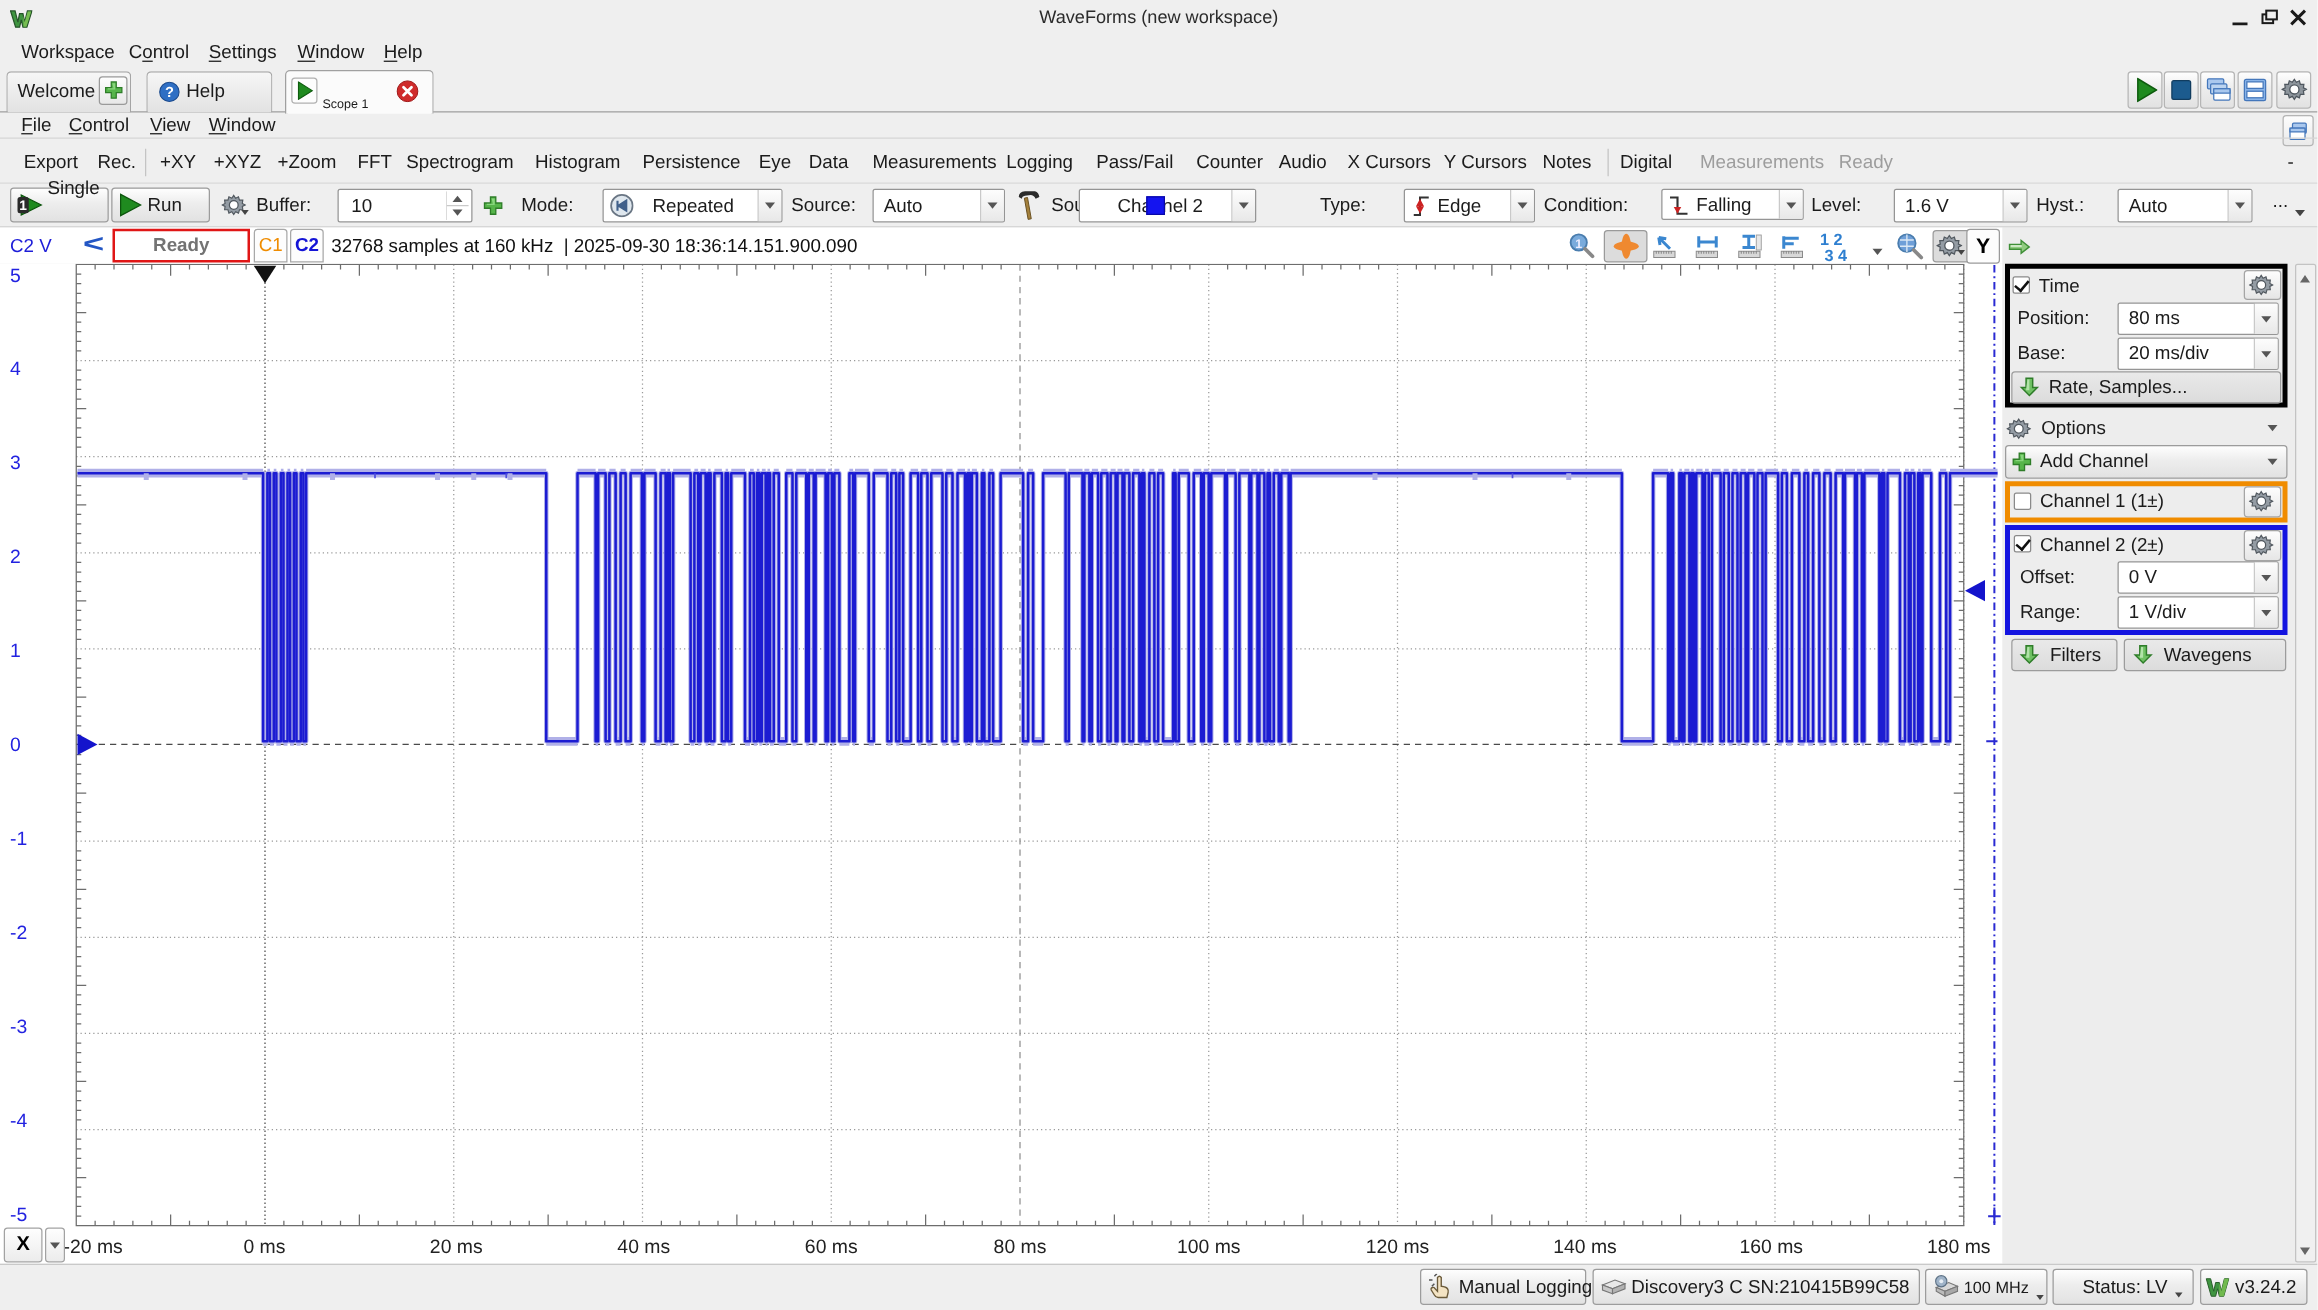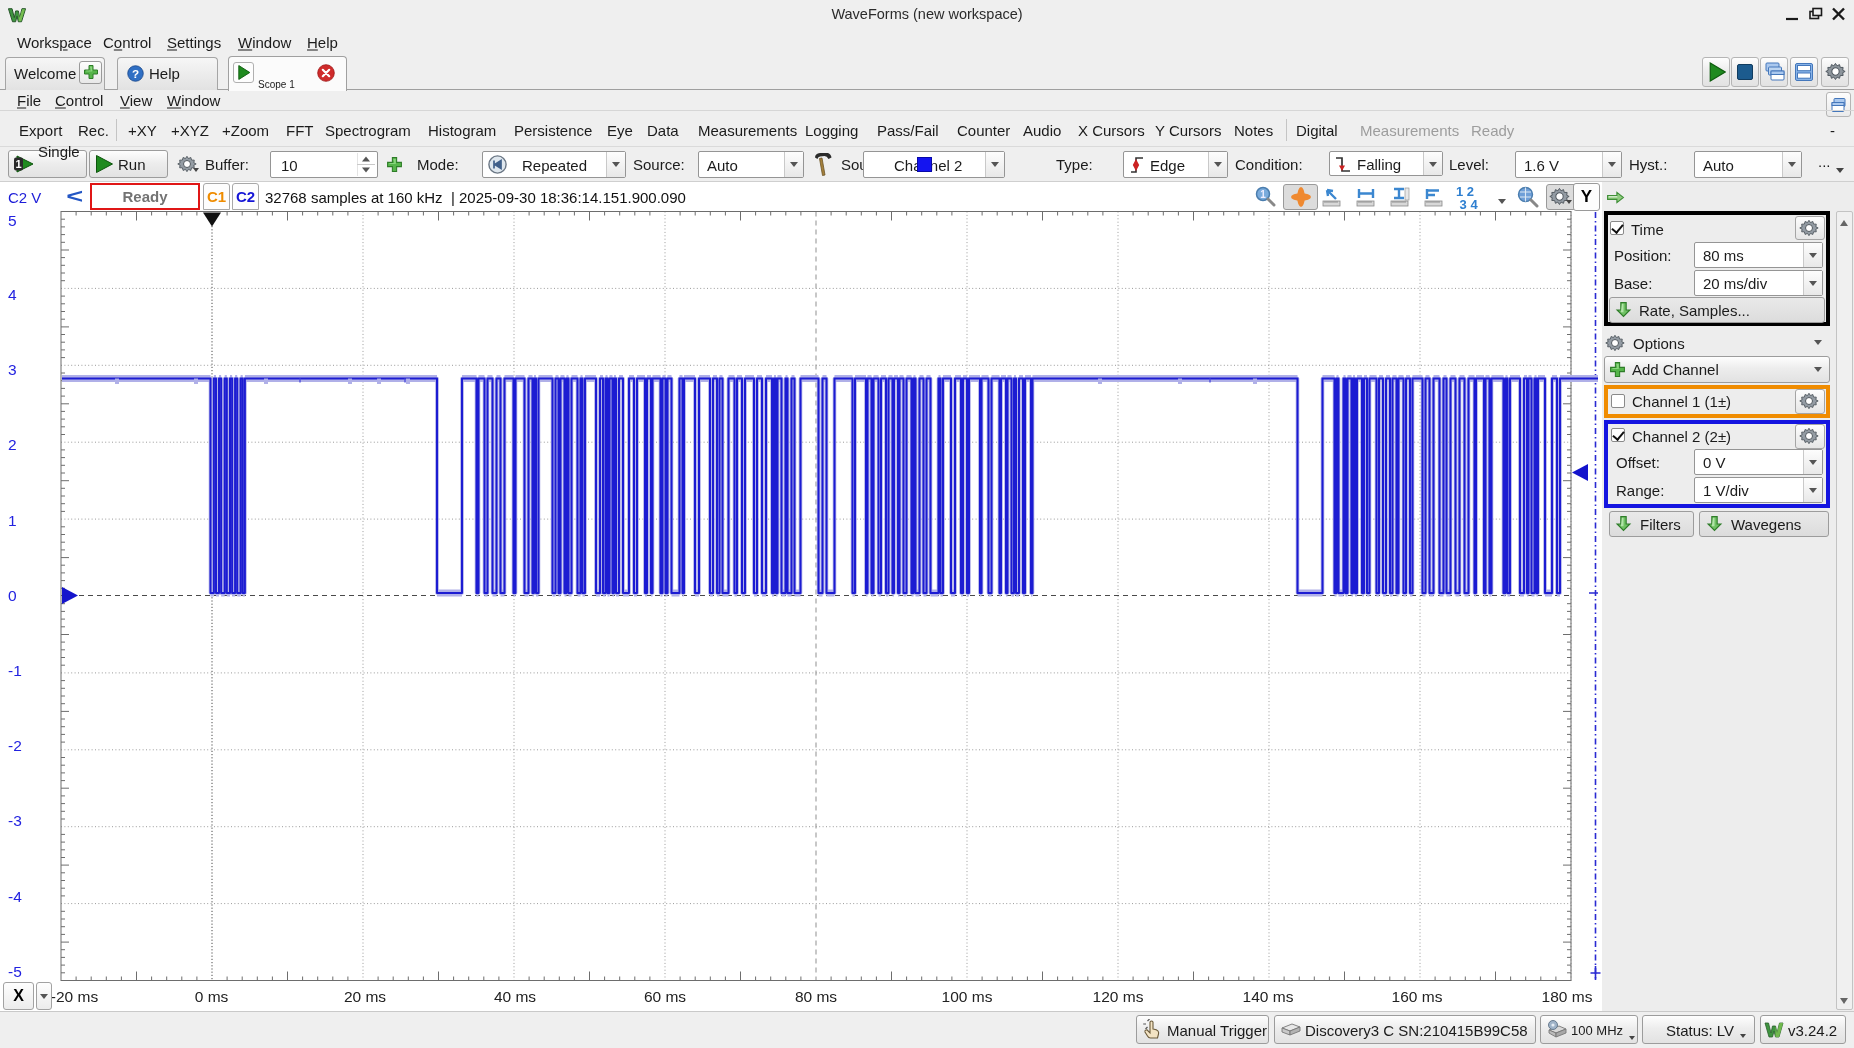--- a/index.html
+++ b/index.html
@@ -211,21 +211,21 @@
 <div class="combo" style="left:1694px;top:151px;width:108px;height:27px">
     <span class="txt">Auto</span>
     <span class="arr"></span>
   </div>
 <div class="lbl" style="left:1818px;top:161px">...</div>
 <div class="ab" style="left:1836px;top:168px;border:4px solid transparent;border-top:5px solid #444"></div>
 <div class="ab" style="left:0;top:182px;width:1602px;height:29px;background:#fff"></div>
 <div class="lbl" style="left:8px;top:197px;color:#1d1dd8">C2 V</div>
 <div class="lbl" style="left:69px;top:196px;color:#2356c4;font-weight:900;font-size:20px;transform:translateY(-50%) scaleX(1.45)">&lt;</div>
 <div class="ab" style="left:90px;top:183px;width:110px;height:27px;background:#fff;border:2.5px solid #e01616;text-align:center;font-weight:bold;line-height:23px;color:#737373">Ready</div>
-<div class="ab" style="left:203px;top:183px;width:27px;height:27px;background:#fdfdfd;border:1px solid #a8a8a8;border-radius:3px 3px 0 0;text-align:center;font-weight:bold;line-height:26px;color:#ef8c00">C1</div>
+<div class="ab" style="left:203px;top:183px;width:27px;height:27px;background:#fdfdfd;border:1px solid #a8a8a8;border-radius:3px 3px 0 0;text-align:center;font-weight:normal;line-height:26px;color:#ef8c00">C1</div>
 <div class="ab" style="left:232px;top:183px;width:27px;height:27px;background:#fdfdfd;border:1px solid #a8a8a8;border-radius:3px 3px 0 0;text-align:center;font-weight:bold;line-height:26px;color:#1414d6">C2</div>
 <div class="lbl" style="left:265px;top:197px;color:#111">32768 samples at 160 kHz &nbsp;| 2025-09-30 18:36:14.151.900.090</div>
 <svg class="ab" style="left:1254px;top:185px" width="23" height="23" viewBox="0 0 23 23">
     <circle cx="9" cy="9" r="6.5" fill="#7aabdc" stroke="#4a7dae" stroke-width="1.5"></circle>
     <text x="9" y="13" font-size="10" font-weight="bold" fill="#eef" text-anchor="middle" font-family="Liberation Sans">1</text>
     <path d="M14 14 L20 20" stroke="#888" stroke-width="3" stroke-linecap="round"></path>
   </svg>
 <div class="ab" style="left:1283px;top:184px;width:35px;height:26px;background:#dcdcdc;border:1px solid #9a9a9a;border-radius:3px"></div>
 <svg class="ab" style="left:1290px;top:186px" width="22" height="22" viewBox="0 0 22 22">
     <g fill="#ef8930">
@@ -420,21 +420,21 @@
 <path d="M5.5 1.5 h5 v7 h3.5 l-6 6 l-6 -6 h3.5 z" fill="#6fc163" stroke="#2f7d2a" stroke-width="1.1"></path>
 <path d="M6.5 2.5 h1.5 v8 h-2.5 z" fill="#b2e3a9"></path>
   </svg>
 <div class="lbl" style="left:1731px;top:524px">Wavegens</div>
 <div class="ab" style="left:0;top:1011px;width:1854px;height:37px;background:#efefef;border-top:1px solid #c9c9c9"></div>
 <div class="btn" style="left:1136px;top:1015px;width:133px;height:29px"></div>
 <svg class="ab" style="left:1142px;top:1019px" width="20" height="21" viewBox="0 0 20 21">
     <path d="M8 3 q1.5-2 3 0 l0 7 q4 0.5 5 2 q1 1.5 0.5 3 l-1 4 h-7 q-2 0-3-2 l-2.5-4 q-0.5-1.5 1-2 q1.5-0.5 2 1 l2 2 z" fill="#f3e3c3" stroke="#6b5b3b" stroke-width="1.1"></path>
     <path d="M5.5 2 l2-2 M4 5 l-2.8 0 M5.5 8 l-2 2" stroke="#555" stroke-width="1.2"></path>
   </svg>
-<div class="lbl" style="left:1167px;top:1030px">Manual Trigger</div>
+<div class="lbl" style="left:1167px;top:1030px">Manual Logging</div>
 <div class="btn" style="left:1274px;top:1015px;width:262px;height:29px"></div>
 <svg class="ab" style="left:1280px;top:1022px" width="22" height="16" viewBox="0 0 22 16">
     <path d="M2 6 L12 2 L20 5 L10 9 Z" fill="#e8e8e8" stroke="#777" stroke-width="0.9"></path>
     <path d="M2 6 L10 9 L10 13 L2 10 Z" fill="#c9c9c9" stroke="#777" stroke-width="0.9"></path>
     <path d="M10 9 L20 5 L20 9 L10 13 Z" fill="#b3b3b3" stroke="#777" stroke-width="0.9"></path>
   </svg>
 <div class="lbl" style="left:1305px;top:1030px">Discovery3 C SN:210415B99C58</div>
 <div class="btn" style="left:1540px;top:1015px;width:98px;height:29px"></div>
 <svg class="ab" style="left:1546px;top:1019px" width="22" height="21" viewBox="0 0 22 21">
     <path d="M3 11 L13 7 L20 10 L10 14 Z" fill="#d8d8d8" stroke="#777" stroke-width="0.9"></path>

